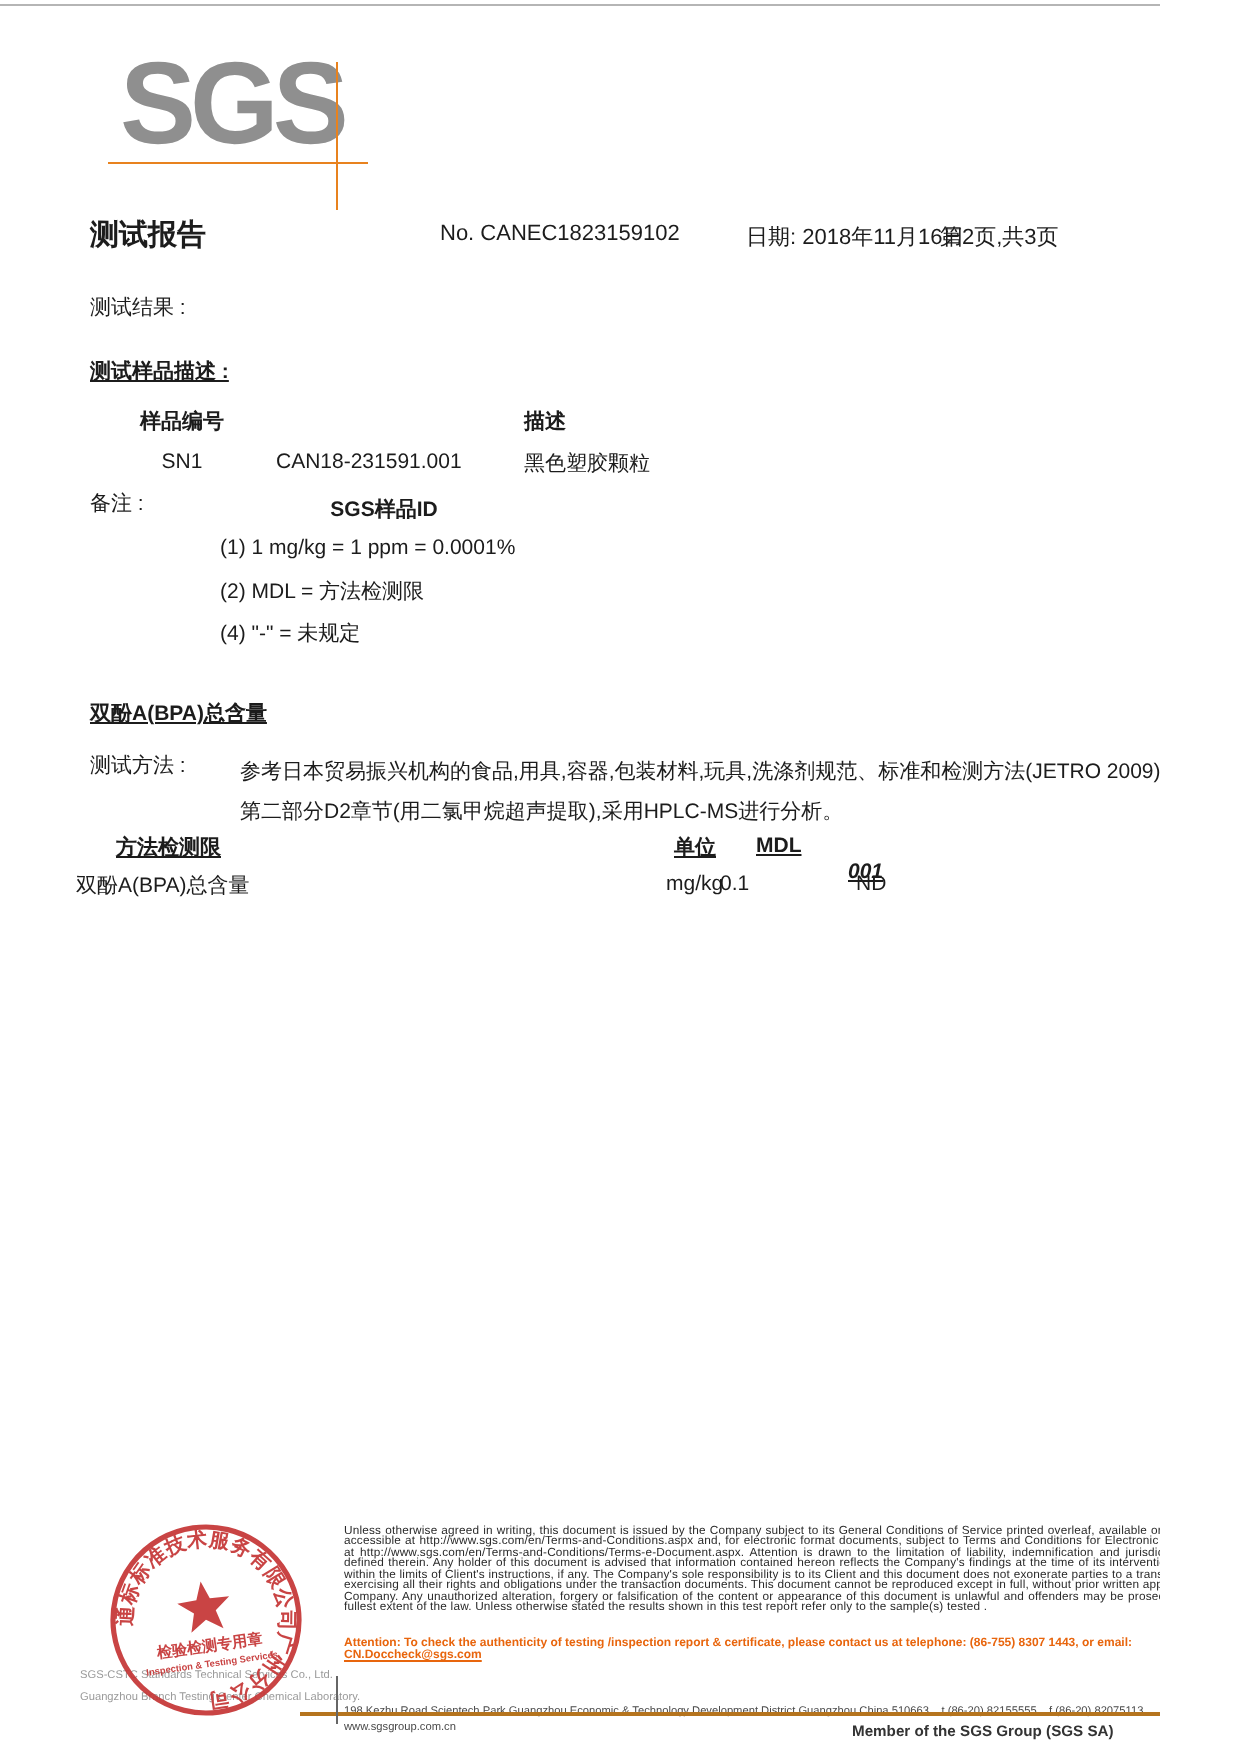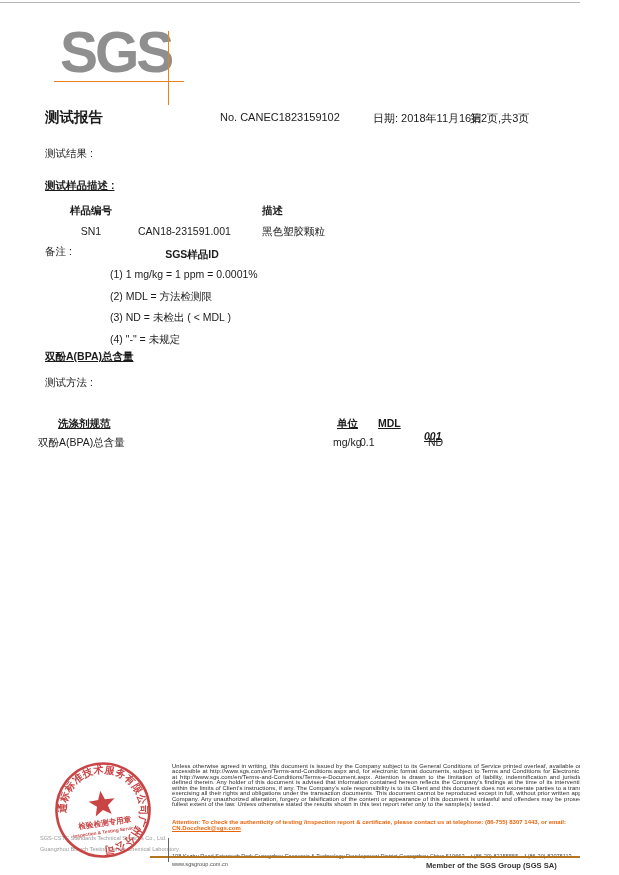--- a/index.html
+++ b/index.html
@@ -92,29 +92,29 @@
   <div class="abs txt st-h2">SGS样品ID</div>
   <div class="abs txt st-h3">描述</div>
   <div class="abs txt st-c1">SN1</div>
   <div class="abs txt st-c2">CAN18-231591.001</div>
   <div class="abs txt st-c3">黑色塑胶颗粒</div>
 
   <div class="abs txt notes-label">备注 :</div>
   <div class="abs txt notes">
     <div class="note">(1) 1 mg/kg = 1 ppm = 0.0001%</div>
     <div class="note">(2) MDL = 方法检测限</div>
-    <div class="note">(3) ND = 未检出 ( &lt; MDL )</div>
     <div class="note">(4) "-" = 未规定</div>
   </div>
 
   <div class="abs section-title bpa-title">双酚A(BPA)总含量</div>
   <div class="abs txt method-label">测试方法 :</div>
+  <div class="abs txt method-text">参考日本贸易振兴机构的食品,用具,容器,包装材料,玩具,洗涤剂规范、标准和检测方法(JETRO 2009)第二部分D2章节(用二氯甲烷超声提取),采用HPLC-MS进行分析。</div>
 
   <div class="rt-head">
-    <span class="abs txt rt-item-h">洗涤剂规范</span>
+    <span class="abs txt rt-item-h">方法检测限</span>
     <span class="abs txt rt-unit-h">单位</span>
     <span class="abs txt rt-mdl-h">MDL</span>
     <span class="abs txt rt-smp-h">001</span>
   </div>
   <div>
     <span class="abs txt rt-item">双酚A(BPA)总含量</span>
     <span class="abs txt rt-unit">mg/kg</span>
     <span class="abs txt rt-mdl">0.1</span>
     <span class="abs txt rt-val">ND</span>
   </div>

